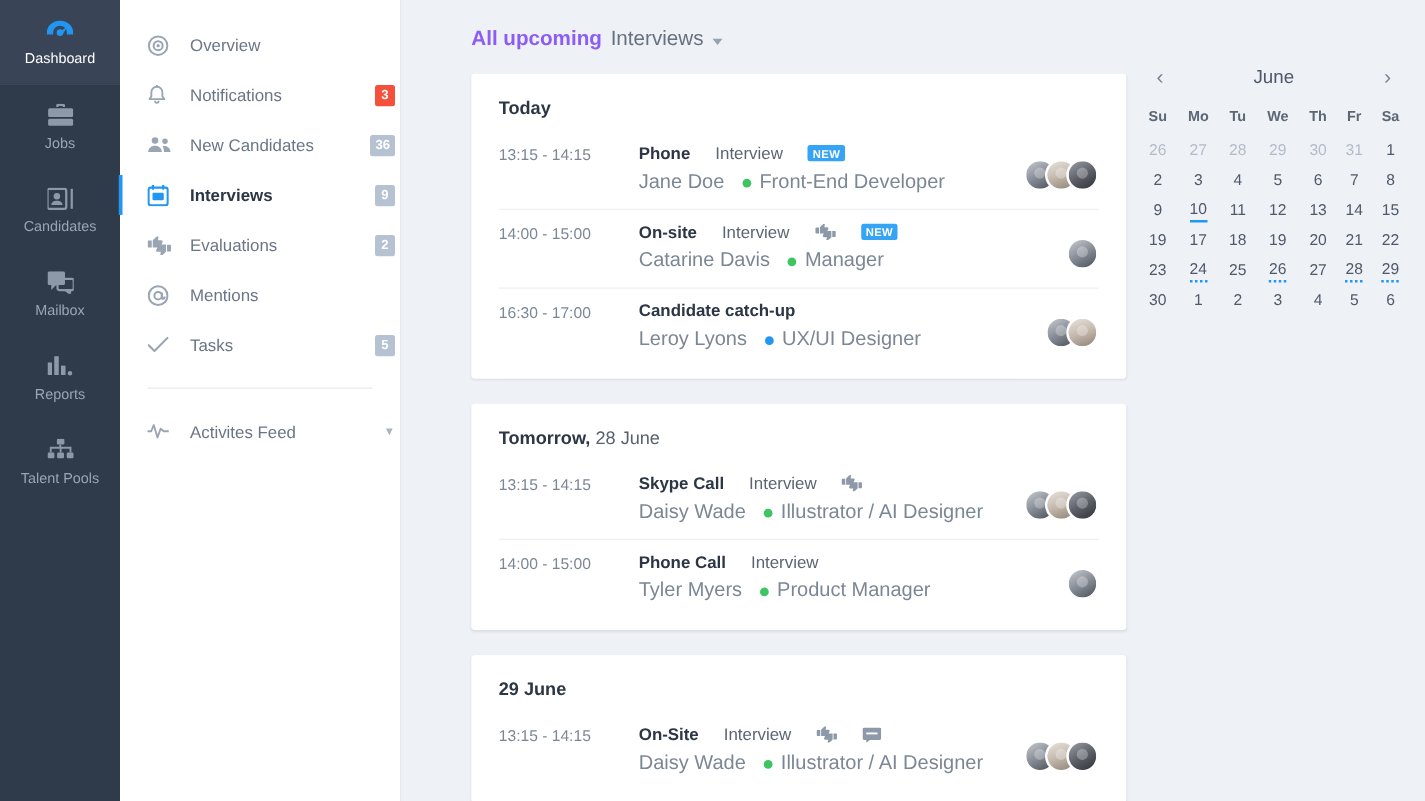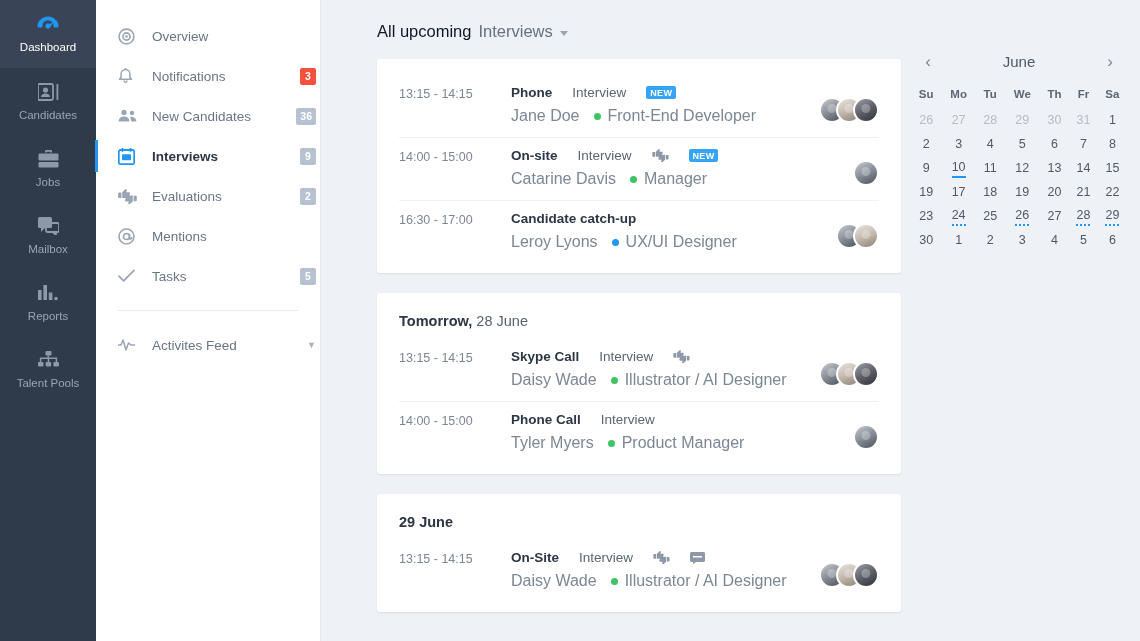--- a/index.html
+++ b/index.html
@@ -83,21 +83,21 @@
     position: relative;
     display: flex;
   }
   .main-col { flex: 1; padding: 22px 0 0 56px; }
   .page-head {
     font-size: 16.5px; color: #67717f;
     margin-bottom: 18px;
     display: flex; align-items: center; gap: 7px;
     cursor: pointer; user-select: none;
   }
-  .page-head b { color: #0f172a; font-weight: normal; }
+  .page-head b { color: #8b5cf6; font-weight: bold; }
   .caret { border-left: 4.5px solid transparent; border-right: 4.5px solid transparent;
            border-top: 5px solid #98a3b1; margin-top: 3px; }
 
   .card {
     width: 524px;
     background: #ffffff;
     border-radius: 3px;
     box-shadow: 0 1px 2px rgba(40,55,80,0.10);
     margin-bottom: 20px;
     padding: 16px 22px 10px 22px;
@@ -194,37 +194,37 @@
             <circle cx="11" cy="10" r="2.2"></circle>
             <path d="M11 10l4.5-3.2 -3 4.6z"></path>
           </svg>
         </span>
         <span class="rail-label">Dashboard</span>
       </div>
       <div class="rail-sep"></div>
       <div class="rail-item">
         <span class="rail-icon">
           <svg width="21" height="18" viewBox="0 0 21 18">
+            <path d="M7 2.5V1.2C7 .6 7.5 0 8.2 0h4.6c.7 0 1.2.6 1.2 1.2v1.3h-1.8V1.8H8.8v.7z"></path>
+            <rect x="0.5" y="3.5" width="20" height="7" rx="1.2"></rect>
+            <rect x="0.5" y="12" width="20" height="5.5" rx="1.2"></rect>
+          </svg>
+        </span>
+        <span class="rail-label">Jobs</span>
+      </div>
+      <div class="rail-item">
+        <span class="rail-icon">
+          <svg width="21" height="18" viewBox="0 0 21 18">
             <rect x="0" y="1" width="15" height="16" rx="1.5" fill="none" stroke="#8d98a8" stroke-width="1.8"></rect>
             <circle cx="7.5" cy="7" r="2.6"></circle>
             <path d="M3 14c0-2.2 2-3.4 4.5-3.4S12 11.8 12 14z"></path>
             <rect x="18.5" y="1" width="1.8" height="16"></rect>
           </svg>
         </span>
         <span class="rail-label">Candidates</span>
-      </div>
-      <div class="rail-item">
-        <span class="rail-icon">
-          <svg width="21" height="18" viewBox="0 0 21 18">
-            <path d="M7 2.5V1.2C7 .6 7.5 0 8.2 0h4.6c.7 0 1.2.6 1.2 1.2v1.3h-1.8V1.8H8.8v.7z"></path>
-            <rect x="0.5" y="3.5" width="20" height="7" rx="1.2"></rect>
-            <rect x="0.5" y="12" width="20" height="5.5" rx="1.2"></rect>
-          </svg>
-        </span>
-        <span class="rail-label">Jobs</span>
       </div>
       <div class="rail-item">
         <span class="rail-icon">
           <svg width="21" height="18" viewBox="0 0 21 18">
             <rect x="0" y="0" width="14" height="11" rx="1.5"></rect>
             <path d="M3 11l0 4 4-4z"></path>
             <rect x="8" y="6" width="13" height="9" rx="1.5" fill="none" stroke="#8d98a8" stroke-width="1.8"></rect>
             <path d="M18 15l0 3 -3.5-3z" fill="none" stroke="#8d98a8" stroke-width="1.8"></path>
           </svg>
         </span>
@@ -348,20 +348,21 @@
     <div class="main-col">
 
       <div class="page-head">
         <b>All upcoming</b>
         <span>Interviews</span>
         <span class="caret"></span>
       </div>
 
       <div id="cards">
           <div class="card">
+            <div class="card-title"><b>Today</b> <span></span></div>
             <div class="row first">
               <div class="row-time">13:15 - 14:15</div>
               <div class="row-body">
                 <div class="row-title">
                   <b>Phone</b>
                   <span>Interview</span>
                   <span class="new-badge">NEW</span>
                 </div>
                 <div class="row-sub">
                   <span>Jane Doe</span>

